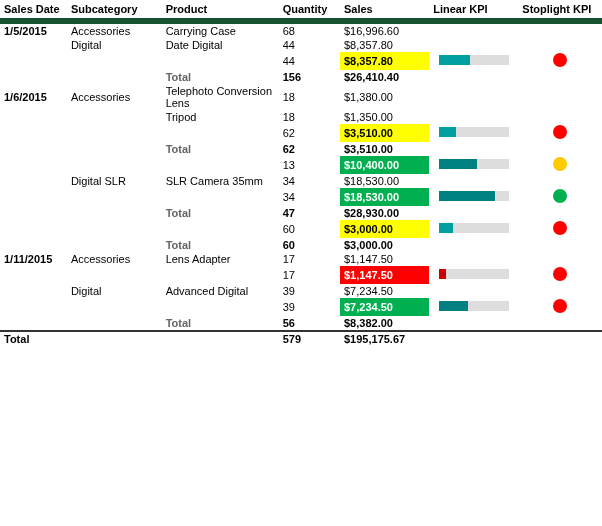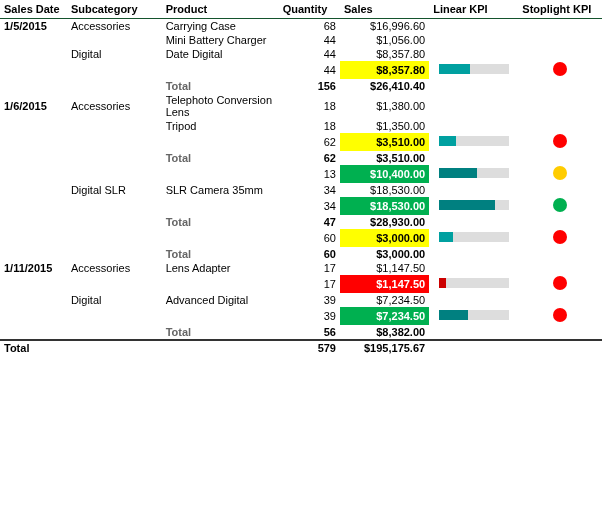--- a/index.html
+++ b/index.html
@@ -5,29 +5,29 @@
     * { box-sizing: border-box; margin: 0; padding: 0; }
     body { font-family: Arial, sans-serif; font-size: 11px; background: #fff; }
     .table-container { width: 602px; overflow: hidden; }
     table { width: 100%; border-collapse: collapse; }
     th {
       background: #fff;
       text-align: left;
       padding: 3px 4px;
       font-weight: bold;
       font-size: 11px;
-      border-bottom: 1px solid #14532d;
+      border-bottom: 6px solid #14532d;
     }
     th.right { text-align: left; }
     td {
       padding: 1px 4px;
       font-size: 11px;
       vertical-align: middle;
     }
-    td.right { text-align: right; }
+    td.right { }
     tr.total-row td { font-weight: bold; }
     tr.grand-total td { font-weight: bold; border-top: 2px solid #333; }
     .highlight-green { background: #00b050; color: #fff; font-weight: bold; }
     .highlight-yellow { background: #ffff00; color: #000; font-weight: bold; }
     .highlight-red { background: #ff0000; color: #fff; font-weight: bold; }
     .kpi-bar-container {
       display: inline-flex;
       align-items: center;
       width: 70px;
       height: 10px;
@@ -69,29 +69,20 @@
           <td style="font-weight: bold;">1/5/2015</td>
           <td>Accessories</td>
           <td>Carrying Case</td>
           <td class="right">68</td>
           <td class="right">$16,996.60</td>
           <td class="kpi-cell"></td>
           <td class="stoplight-cell"></td>
         </tr>
         <tr>
           <td></td>
-          <td></td>
-          <td>Mini Battery Charger</td>
-          <td class="right">44</td>
-          <td class="right">$1,056.00</td>
-          <td class="kpi-cell"></td>
-          <td class="stoplight-cell"></td>
-        </tr>
-        <tr>
-          <td></td>
           <td>Digital</td>
           <td>Date Digital</td>
           <td class="right">44</td>
           <td class="right">$8,357.80</td>
           <td class="kpi-cell"></td>
           <td class="stoplight-cell"></td>
         </tr>
         <tr>
           <td></td>
           <td></td>

